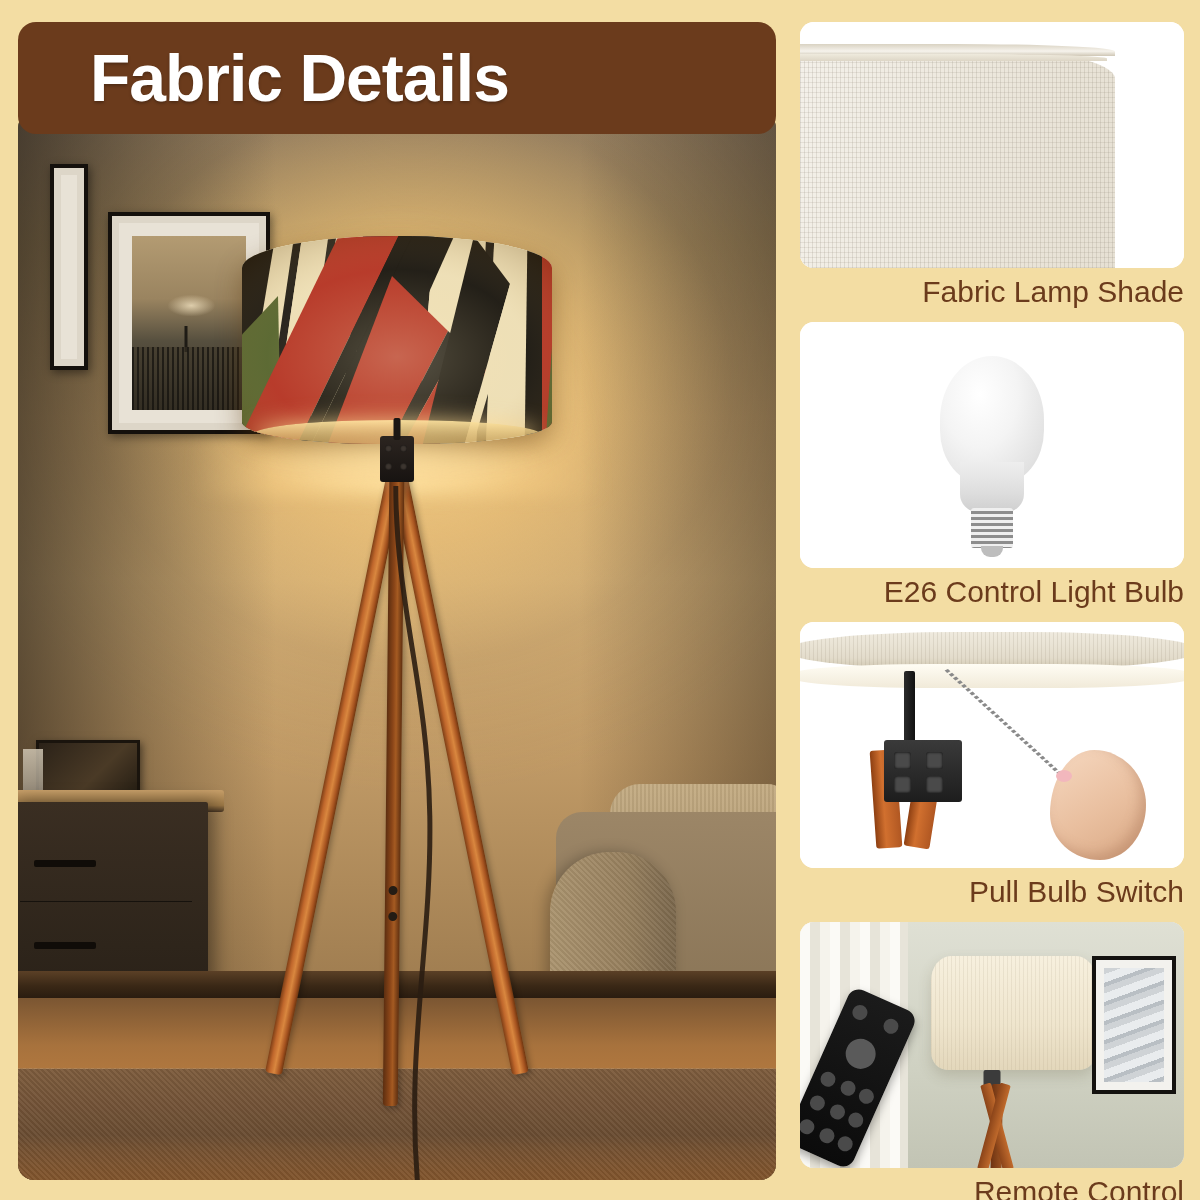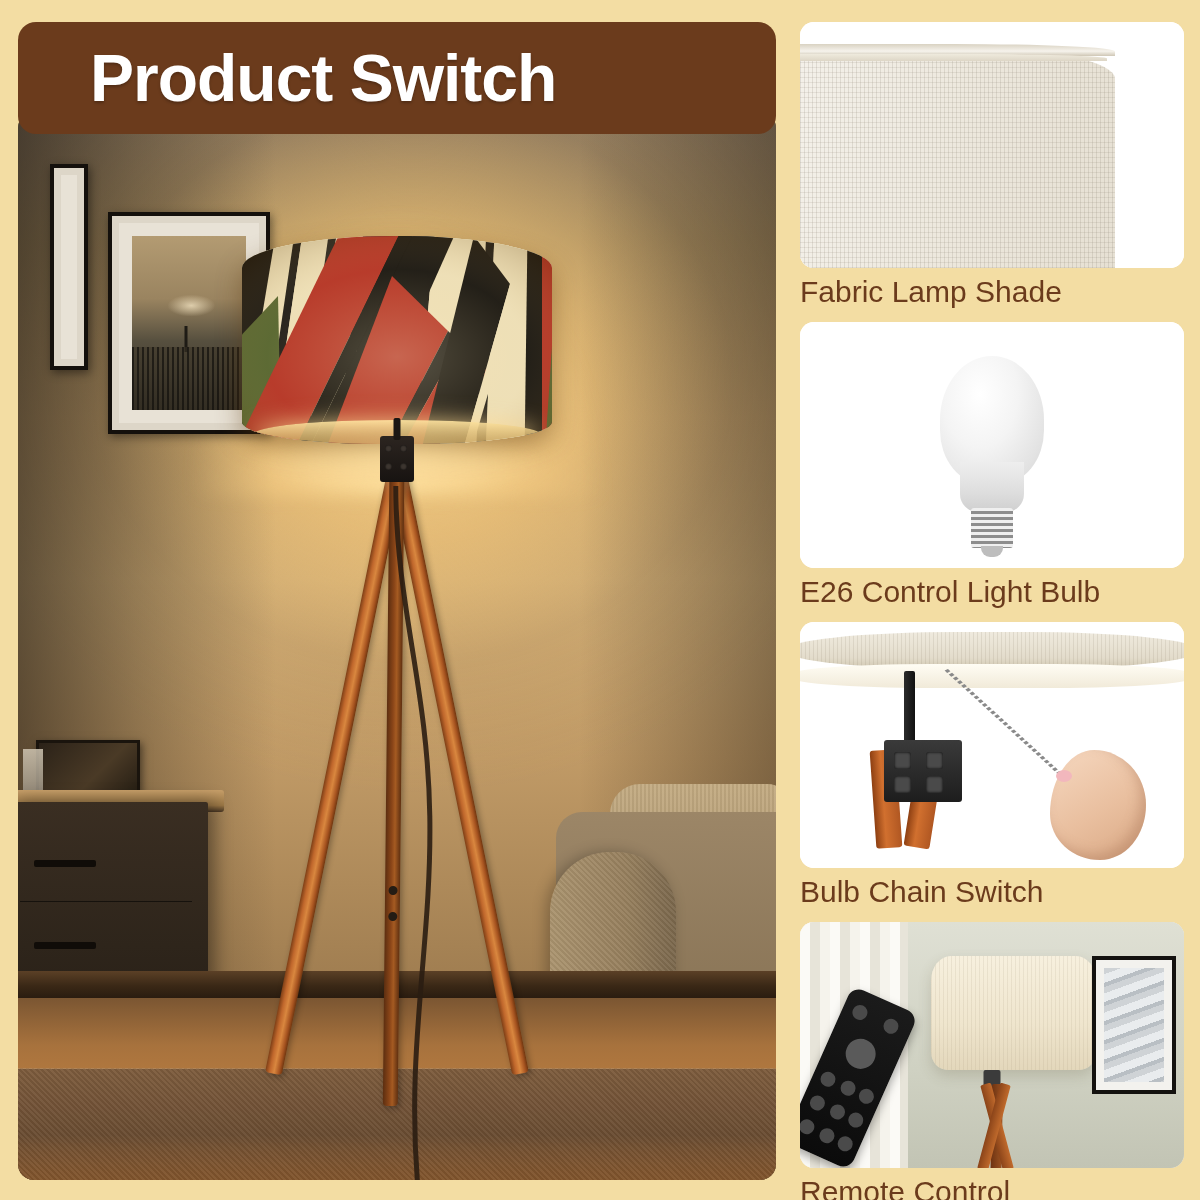--- a/index.html
+++ b/index.html
@@ -266,21 +266,21 @@
   }
 
   
   .right-col { position:absolute; left:800px; top:22px; width:384px; }
   .detail-item { margin-bottom:6px; }
   .detail-card {
     width:384px; height:246px; border-radius:14px; overflow:hidden;
     background:#ffffff; position:relative;
   }
   .detail-caption {
-    display:block; text-align:left;
+    display:block; text-align:right;
     color:#6b3b1c; font-size:30px; line-height:48px;
     white-space:nowrap;
   }
 
   
   .fabric-shade-closeup { position:absolute; inset:0; background:#fff; }
   .fabric-body {
     position:absolute; left:-2%; top:10%; width:84%; height:92%;
     background:
       repeating-linear-gradient(90deg, rgba(120,110,95,.16) 0 1px, rgba(255,255,255,0) 1px 4px),
@@ -419,21 +419,21 @@
   .signal { position:absolute; left:16%; top:44%; width:64px; height:60px; }
 </style>
 </head>
 <body>
 
 <div class="page">
 
   <div class="left-col">
 
     <div class="header-banner">
-      <div class="header-title">Product Switch</div>
+      <div class="header-title">Fabric Details</div>
     </div>
 
     <div class="room-photo">
 
       <div class="wall"></div>
       <div class="wall-left-shadow"></div>
       <div class="wall-right-shadow"></div>
       <div class="light-cone"></div>
 
       <div class="frame frame-1">
@@ -588,21 +588,21 @@
             <div class="nut" style="left:42px; top:36px;"></div>
           </div>
           <svg style="position:absolute; left:36%; top:18%; width:36%; height:46%;" viewBox="0 0 100 120" preserveAspectRatio="none">
             <line x1="6" y1="4" x2="88" y2="114" stroke="#8a8a8a" stroke-width="3" stroke-dasharray="3 2"></line>
           </svg>
           <div class="hand">
             <div class="nail"></div>
           </div>
         </div>
       </div>
-      <span class="detail-caption">Bulb Chain Switch</span>
+      <span class="detail-caption">Pull Bulb Switch</span>
     </div>
 
     <div class="detail-item">
       <div class="detail-card">
         <div class="remote-scene">
           <div class="curtain"></div>
           <div class="remote-wall"></div>
           <div class="mini-shade"></div>
           <div class="mini-bracket"></div>
           <div class="mini-leg mini-leg-c"></div>

